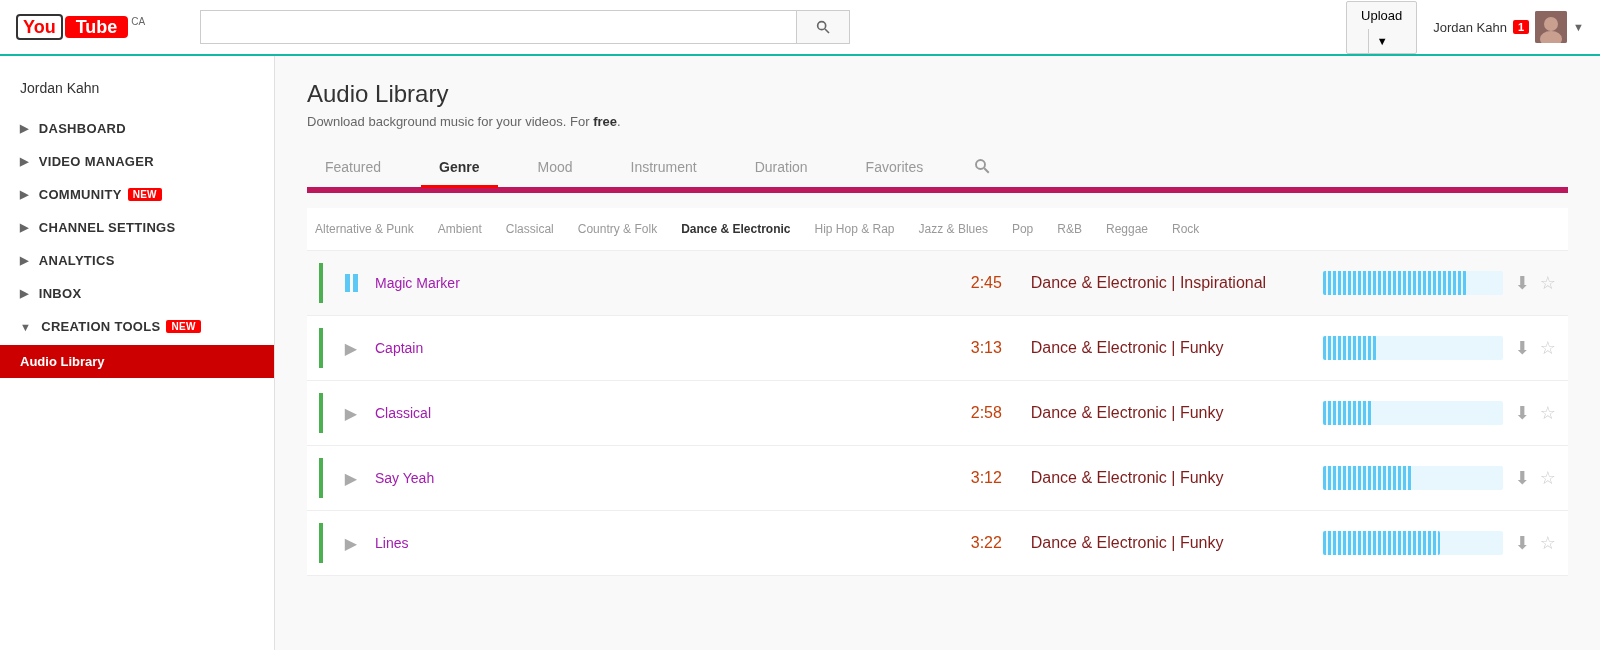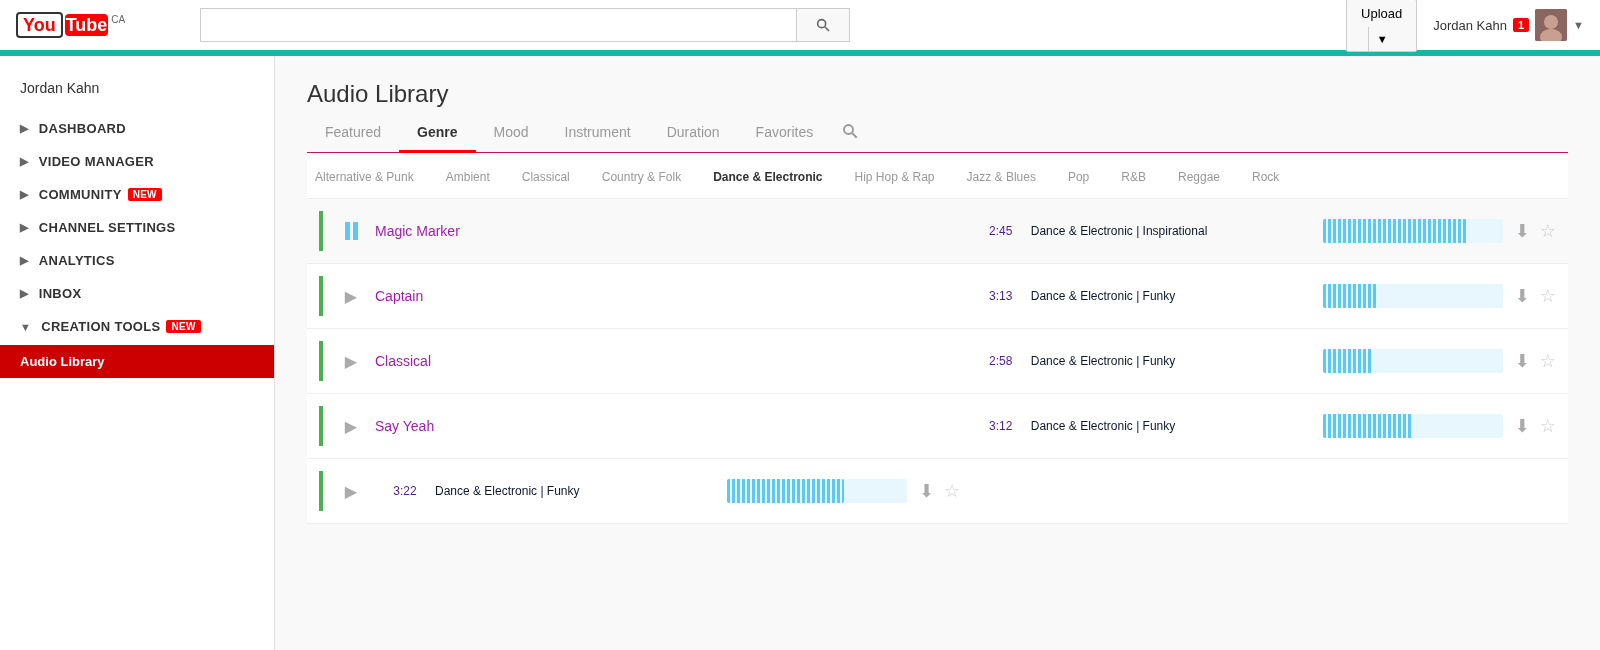--- a/index.html
+++ b/index.html
@@ -3,21 +3,21 @@
   <meta charset="utf-8">
   <style>
     * { box-sizing: border-box; margin: 0; padding: 0; }
     body { font-family: Arial, sans-serif; background: #f1f1f1; color: #333; font-size: 13px; }
 
     
     .navbar {
       display: flex;
       align-items: center;
       background: #fff;
-      border-bottom: 6px solid #14b8a6;
+      border-bottom: 2px solid #14b8a6;
       height: 56px;
       padding: 0 16px;
       position: fixed;
       top: 0; left: 0; right: 0;
       z-index: 100;
     }
     .logo-area {
       display: flex;
       align-items: center;
       margin-right: 24px;
@@ -35,21 +35,21 @@
       font-size: 18px;
       font-weight: bold;
       color: #333;
       line-height: 1;
     }
     .yt-logo-you span { color: #f00; }
     .yt-logo-tube {
       background: #f00;
       color: #fff;
       border-radius: 4px;
-      padding: 2px 1px;
+      padding: 2px 11px;
       font-size: 18px;
       font-weight: bold;
       margin-left: 2px;
       line-height: 1;
     }
     .yt-logo-ca {
       font-size: 10px;
       color: #666;
       margin-left: 3px;
       align-self: flex-start;
@@ -233,22 +233,23 @@
       font-size: 13px;
       color: #666;
       margin-bottom: 20px;
     }
     .page-subtitle strong { font-weight: bold; color: #333; }
 
     
     .tabs-row {
       display: flex;
       align-items: center;
-      border-bottom: 1px solid #be185d;
-      margin-bottom: 3px;
+      border-bottom: 6px solid #be185d;
+      margin-bottom: 15px;
+      gap: 22px;
     }
     .tab {
       padding: 10px 18px;
       font-size: 14px;
       color: #999;
       cursor: pointer;
       border-bottom: 3px solid transparent;
       margin-bottom: -1px;
     }
     .tab.active {
@@ -263,21 +264,21 @@
       font-size: 16px;
     }
 
     
     .genre-row {
       display: flex;
       align-items: center;
       padding: 10px 0;
       border-bottom: 1px solid #eee;
       flex-wrap: wrap;
-      gap: 16px;
+      gap: 8px;
       background: #fff;
     }
     .genre-item {
       padding: 4px 8px;
       font-size: 12px;
       color: #999;
       cursor: pointer;
     }
     .genre-item.active {
       font-weight: bold;
@@ -324,28 +325,27 @@
       background: #5bc8f5;
     }
     .track-name {
       flex: 1;
       font-size: 14px;
       color: #a21caf;
       min-width: 150px;
     }
     .track-duration {
       width: 60px;
-      text-align: center;
-      color: #4c1d95;
-      font-size: 12px;
+      color: #c2410c;
+      font-size: 16px;
     }
     .track-genre-tag {
       width: 280px;
-      color: #0f172a;
-      font-size: 12px;
+      color: #7f1d1d;
+      font-size: 16px;
     }
     .track-waveform {
       width: 180px;
       height: 24px;
       margin: 0 12px;
       flex-shrink: 0;
       position: relative;
     }
     .waveform-bg {
       position: absolute;
@@ -447,20 +447,23 @@
       <span>CREATION TOOLS</span>
       <span class="new-badge">NEW</span>
     </div>
 
     <div class="sidebar-active-item">Audio Library</div>
 
   </div>
 
   <div class="main-content">
     <h1 class="page-title">Audio Library</h1>
+    <p class="page-subtitle">
+      <span>Download background music for your videos. For </span><strong>free</strong><span>.</span>
+    </p>
 
     <div class="tabs-row">
       <div class="tab">Featured</div>
       <div class="tab active">Genre</div>
       <div class="tab">Mood</div>
       <div class="tab">Instrument</div>
       <div class="tab">Duration</div>
       <div class="tab">Favorites</div>
       <div class="tab-search">
         <svg width="18" height="18" viewBox="0 0 24 24" fill="none" stroke="#999" stroke-width="2.5">
@@ -559,20 +562,21 @@
           <span class="download-icon">⬇</span>
           <span class="star-icon">☆</span>
         </div>
       </div>
 
       <div class="track-row">
         <div class="track-green-bar"></div>
         <div class="track-play-btn">
           <span class="play-icon">▶</span>
         </div>
+        <span class="track-name">Lines</span>
         <span class="track-duration">3:22</span>
         <span class="track-genre-tag">Dance &amp; Electronic | Funky</span>
         <div class="track-waveform">
           <div class="waveform-bg"></div>
           <div class="waveform-fill" style="width:65%"></div>
         </div>
         <div class="track-actions">
           <span class="download-icon">⬇</span>
           <span class="star-icon">☆</span>
         </div>

